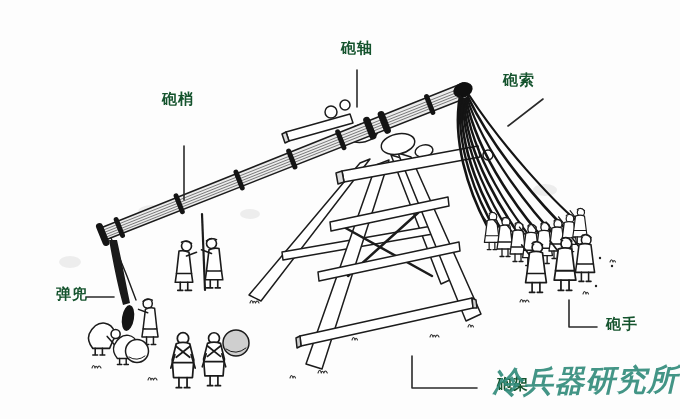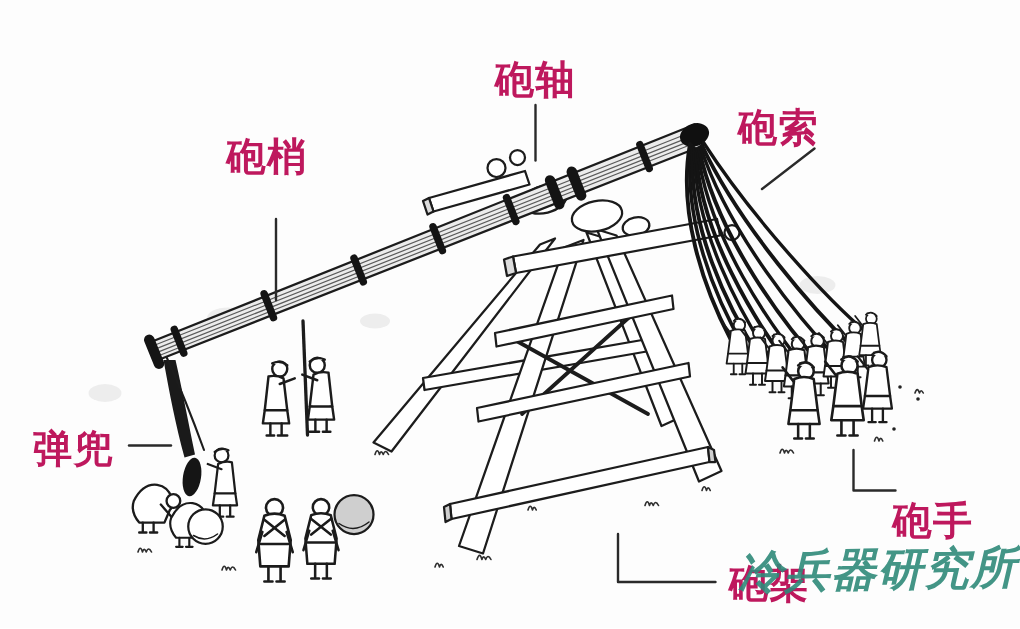--- a/index.html
+++ b/index.html
@@ -3,21 +3,21 @@
 <meta charset="utf-8">
 <style>
   html,body{margin:0;padding:0;background:#ffffff;}
   .stage{
     position:relative;width:680px;height:419px;overflow:hidden;
     background:#fdfdfd;font-family:"Liberation Serif","DejaVu Serif",serif;
   }
   .stage svg{position:absolute;left:0;top:0;}
   .lbl{
     position:absolute;transform:translateX(-50%);
-    font-size:26px;font-weight:600;color:#be185d;letter-spacing:1px;
+    font-size:15px;font-weight:600;color:#14532d;letter-spacing:1px;
     white-space:nowrap;line-height:1;
   }
   .watermark{
     position:absolute;left:492px;top:366px;
     font-size:30px;font-weight:bold;font-style:italic;
     color:#2f8a7a;letter-spacing:1px;line-height:1;white-space:nowrap;
     transform:rotate(-1deg);opacity:.9;
   }
 </style>
 </head>
@@ -207,19 +207,19 @@
         <path d="M86,297 L114,297"></path>
         <path d="M569,300 L569,327 L597,327"></path>
         <path d="M412,356 L412,388 L477,388"></path>
       </g>
     </g>
   </svg>
 
   <div class="lbl" style="left:357px;top:41px;">砲轴</div>
   <div class="lbl" style="left:519px;top:73px;">砲索</div>
   <div class="lbl" style="left:178px;top:92px;">砲梢</div>
-  <div class="lbl" style="left:49px;top:287px;">弹兜</div>
-  <div class="lbl" style="left:622px;top:335px;">砲手</div>
+  <div class="lbl" style="left:72px;top:287px;">弹兜</div>
+  <div class="lbl" style="left:622px;top:317px;">砲手</div>
   <div class="lbl" style="left:501px;top:377px;margin-left:12px;">砲架</div>
 
   <div class="watermark">冷兵器研究所</div>
 
 </div>
 
 </body></html>

